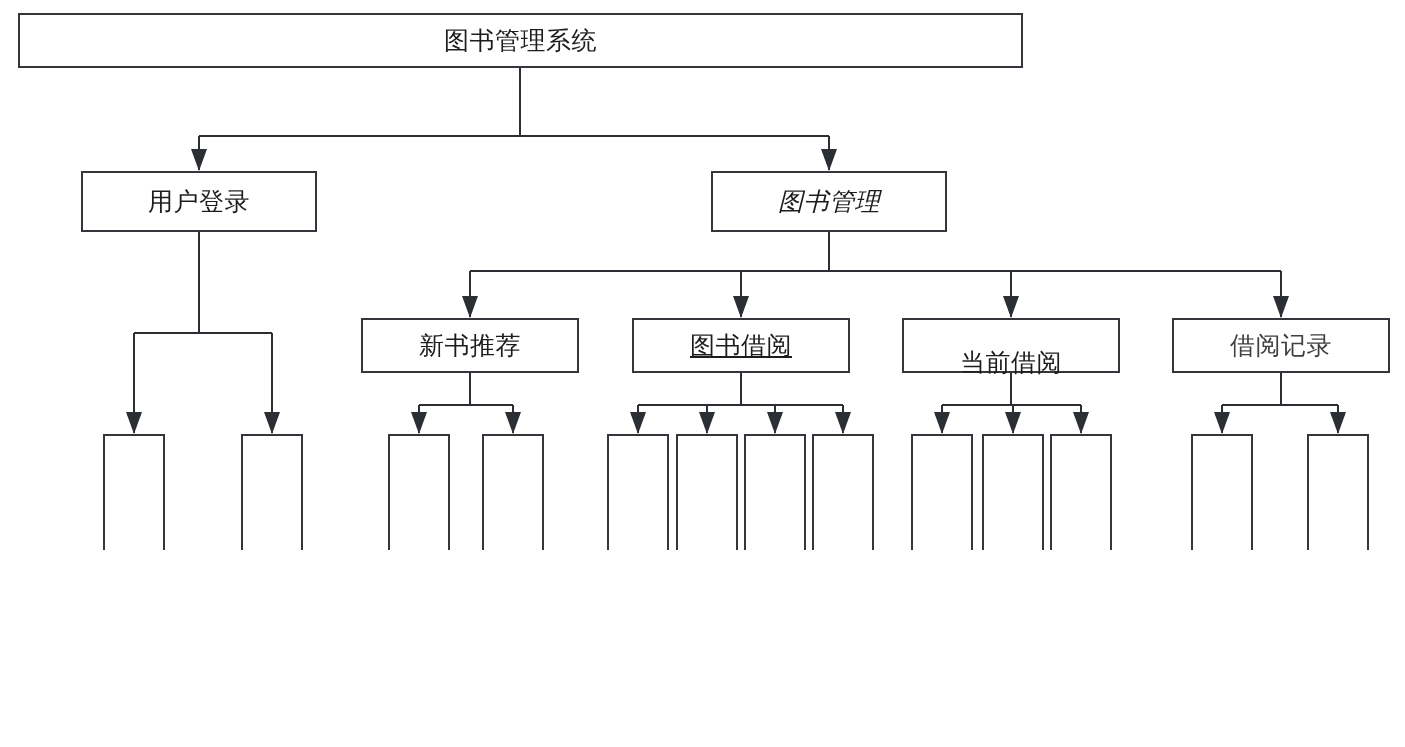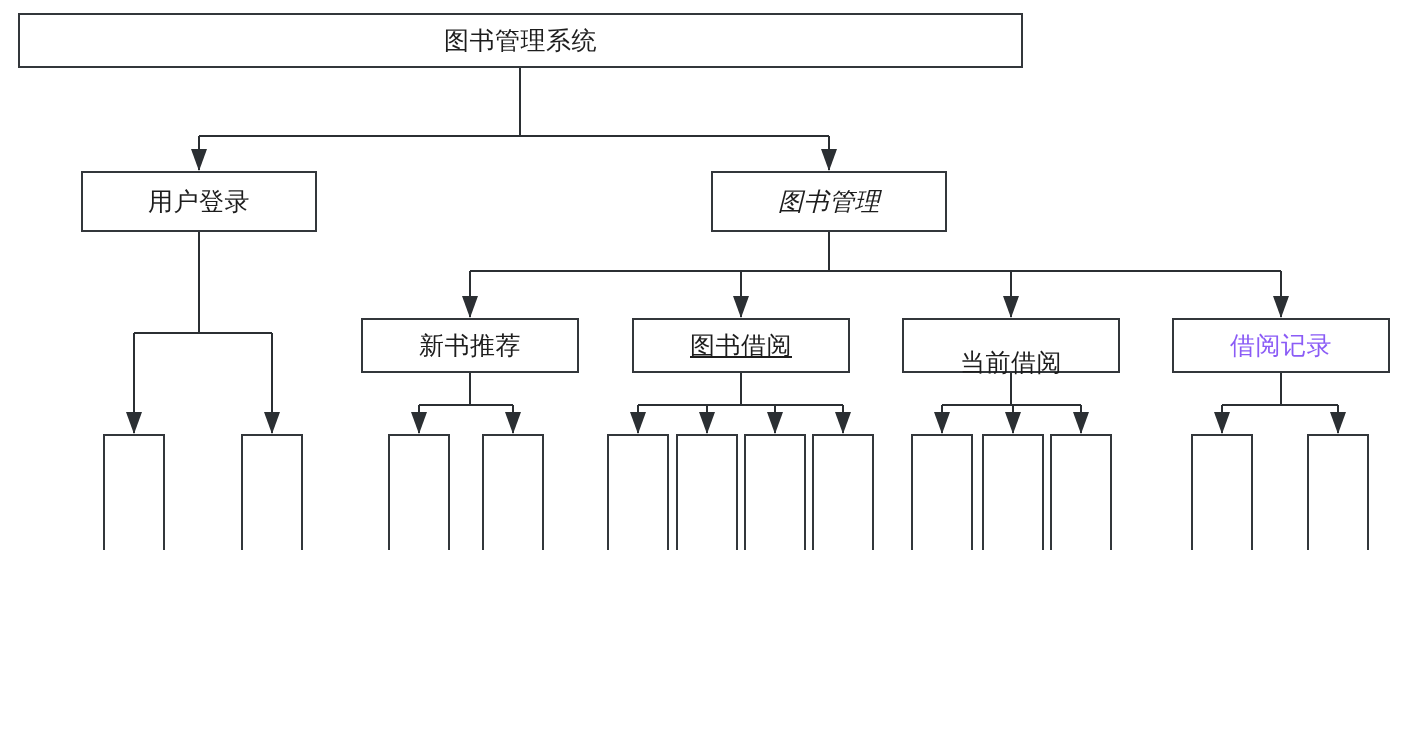--- a/index.html
+++ b/index.html
@@ -134,21 +134,21 @@
       <div class="node horiz" style="left: 361px; top: 318px; width: 218px; height: 55px; border-color: rgb(51, 55, 59); background: rgb(255, 255, 255);">
         <span class="node-label" style="color: rgb(29, 29, 29);">新书推荐</span>
       </div>
       <div class="node horiz" style="left: 632px; top: 318px; width: 218px; height: 55px; border-color: rgb(51, 55, 59); background: rgb(255, 255, 255);">
         <span class="node-label" style="color: rgb(29, 29, 29); text-decoration: underline;">图书借阅</span>
       </div>
       <div class="node horiz" style="left: 902px; top: 318px; width: 218px; height: 55px; border-color: rgb(51, 55, 59); background: rgb(255, 255, 255);">
         <span class="node-label" style="color: rgb(29, 29, 29); margin-top: 35px;">当前借阅</span>
       </div>
       <div class="node horiz" style="left: 1172px; top: 318px; width: 218px; height: 55px; border-color: rgb(51, 55, 59); background: rgb(255, 255, 255);">
-        <span class="node-label" style="color: #8b5cf6;">借阅记录</span>
+        <span class="node-label" style="color: #404040;">借阅记录</span>
       </div>
       <div class="node vert" style="left: 103px; top: 434px; width: 62px; height: 301px; border-color: rgb(51, 55, 59); background: rgb(255, 255, 255);">
         <span class="node-label" style="color: rgb(29, 29, 29);">用户登录</span>
       </div>
       <div class="node vert" style="left: 241px; top: 434px; width: 62px; height: 301px; border-color: rgb(51, 55, 59); background: rgb(255, 255, 255);">
         <span class="node-label" style="color: rgb(29, 29, 29);">注销登录</span>
       </div>
       <div class="node vert" style="left: 388px; top: 434px; width: 62px; height: 301px; border-color: rgb(51, 55, 59); background: rgb(255, 255, 255);">
         <span class="node-label" style="color: rgb(29, 29, 29);">查询图书</span>
       </div>

